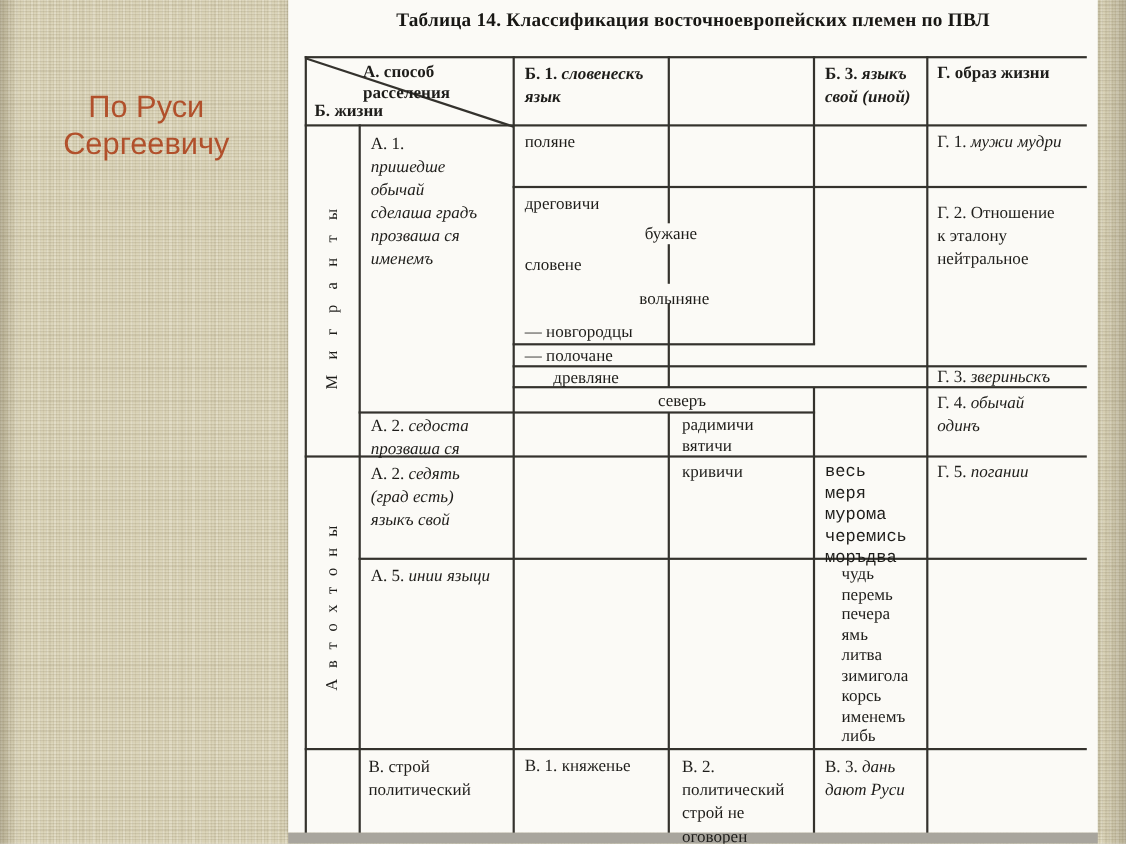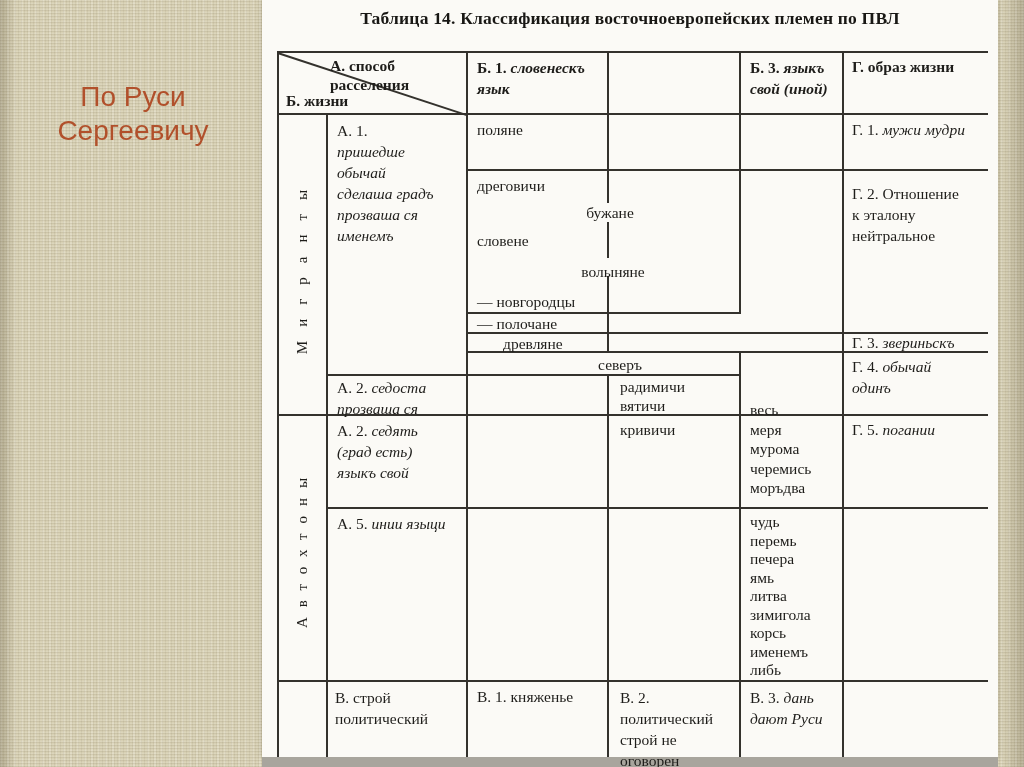--- a/index.html
+++ b/index.html
@@ -18,21 +18,21 @@
     box-shadow:0 0 5px rgba(60,50,30,.25);}
   .scan-shadow{position:absolute;left:262px;top:757px;width:736px;height:10px;background:#a8a59d;}
   .title{position:absolute;left:262px;top:8px;width:736px;text-align:center;
     font-size:17.5px;font-weight:bold;color:#181714;letter-spacing:.2px;}
   .hl,.vl,.dg{position:absolute;background:#34322d;}
   .hl{height:2px;} .vl{width:2px;}
   .dg{height:2px;transform-origin:0 0;}
   .txt{position:absolute;font-size:15.5px;line-height:20px;color:#1e1d1a;white-space:nowrap;}
   .b{font-weight:bold;}
   .it{font-style:italic;}
-  .lh21{line-height:21px;} .lh19{line-height:19.5px;} .lh18{line-height:18.5px;}
+  .lh21{line-height:21px;} .lh19{line-height:19.5px;} .lh18{line-height:18.5px;margin-left:15px;}
   .vert{position:absolute;font-size:15px;color:#1e1d1a;text-align:center;
     transform:rotate(-90deg);height:22px;line-height:22px;}
 </style>
 </head>
 <body>
 
 <div class="page">
 
   <div class="attr">
     <div>По Руси</div>
@@ -111,21 +111,21 @@
   </div>
   <div class="txt" style="left:620px;top:377px;">радимичи</div>
   <div class="txt" style="left:620px;top:396px;">вятичи</div>
 
   <div class="txt lh21" style="left:337px;top:420px;">
     <div><span>А. 2.</span> <span class="it">седять</span></div>
     <div class="it">(град есть)</div>
     <div class="it">языкъ свой</div>
   </div>
   <div class="txt" style="left:620px;top:420px;">кривичи</div>
-  <div class="txt lh19" style="left:750px;top:400px;">
+  <div class="txt lh19" style="left:750px;top:420px;font-family:Liberation Mono, monospace;">
     <div>весь</div>
     <div>меря</div>
     <div>мурома</div>
     <div>черемись</div>
     <div>моръдва</div>
   </div>
 
   <div class="txt" style="left:337px;top:514px;">
     <span>А. 5.</span> <span class="it">инии языци</span>
   </div>

